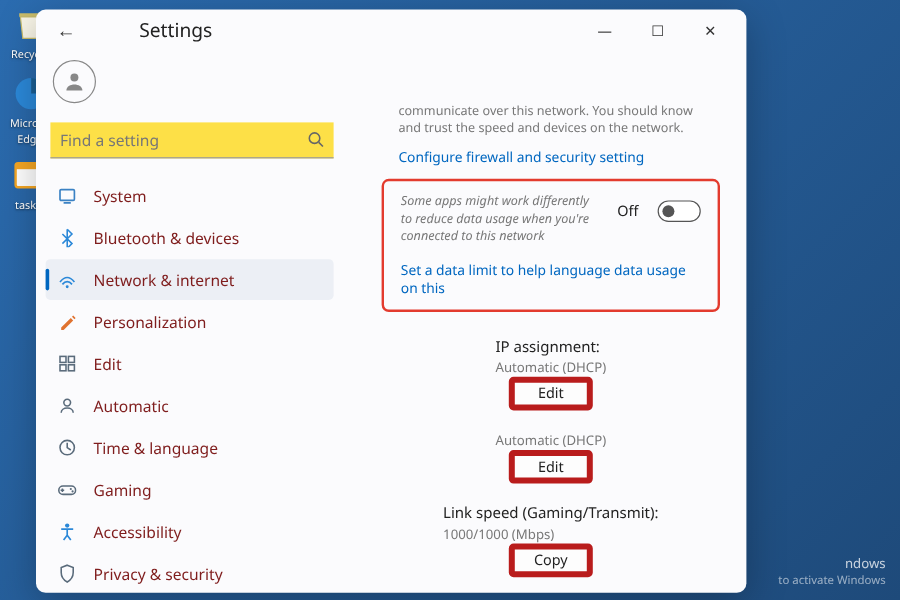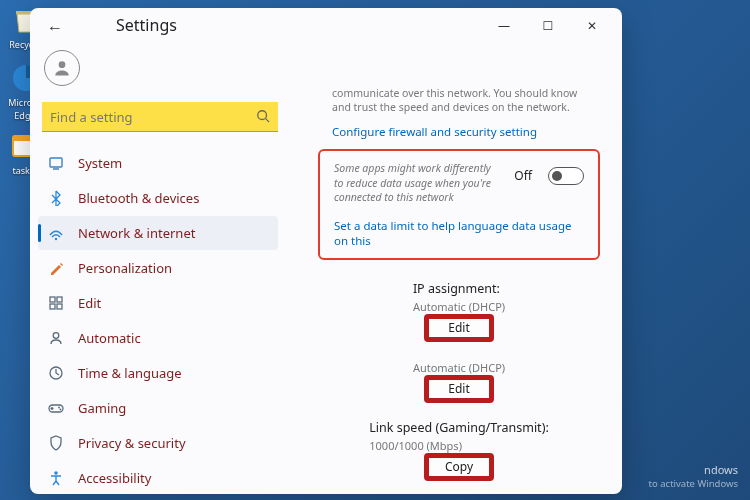--- a/index.html
+++ b/index.html
@@ -182,35 +182,35 @@
               <svg viewBox="0 0 16 16" width="16" height="16">
                 <rect x="1" y="5" width="14" height="7" rx="3.5" fill="none" stroke="currentColor" stroke-width="1.3"></rect>
                 <path d="M4 7v3M2.5 8.5h3" stroke="currentColor" stroke-width="1.3"></path>
                 <circle cx="11" cy="7.5" r="0.9" fill="currentColor"></circle>
                 <circle cx="12.5" cy="9.5" r="0.9" fill="currentColor"></circle>
               </svg>
             </span>
             <span>Gaming</span>
           </div>
           <div class="nav-item">
-            <span class="nicon" style="color:#5a6b7b">
-              <svg viewBox="0 0 16 16" width="16" height="16">
-                <path d="M8 1l5 2v4c0 4-2.5 6.5-5 8-2.5-1.5-5-4-5-8V3l5-2z" fill="none" stroke="currentColor" stroke-width="1.3"></path>
-              </svg>
-            </span>
-            <span>Privacy &amp; security</span>
-          </div>
-          <div class="nav-item">
             <span class="nicon" style="color:#2b88d8">
               <svg viewBox="0 0 16 16" width="16" height="16">
                 <circle cx="8" cy="3" r="1.8" fill="currentColor"></circle>
                 <path d="M3 6h10M8 6v5M8 11l-3 4M8 11l3 4" stroke="currentColor" stroke-width="1.4"></path>
               </svg>
             </span>
             <span>Accessibility</span>
+          </div>
+          <div class="nav-item">
+            <span class="nicon" style="color:#5a6b7b">
+              <svg viewBox="0 0 16 16" width="16" height="16">
+                <path d="M8 1l5 2v4c0 4-2.5 6.5-5 8-2.5-1.5-5-4-5-8V3l5-2z" fill="none" stroke="currentColor" stroke-width="1.3"></path>
+              </svg>
+            </span>
+            <span>Privacy &amp; security</span>
           </div>
         </div>
     </div>
     <div class="main">
       <div class="panel">
         <div class="top-desc">communicate over this network. You should know and trust the speed and devices on the network.</div>
         <span class="link">Configure firewall and security setting</span>
 
         <div class="highlight-box">
           <div class="setting-row">

